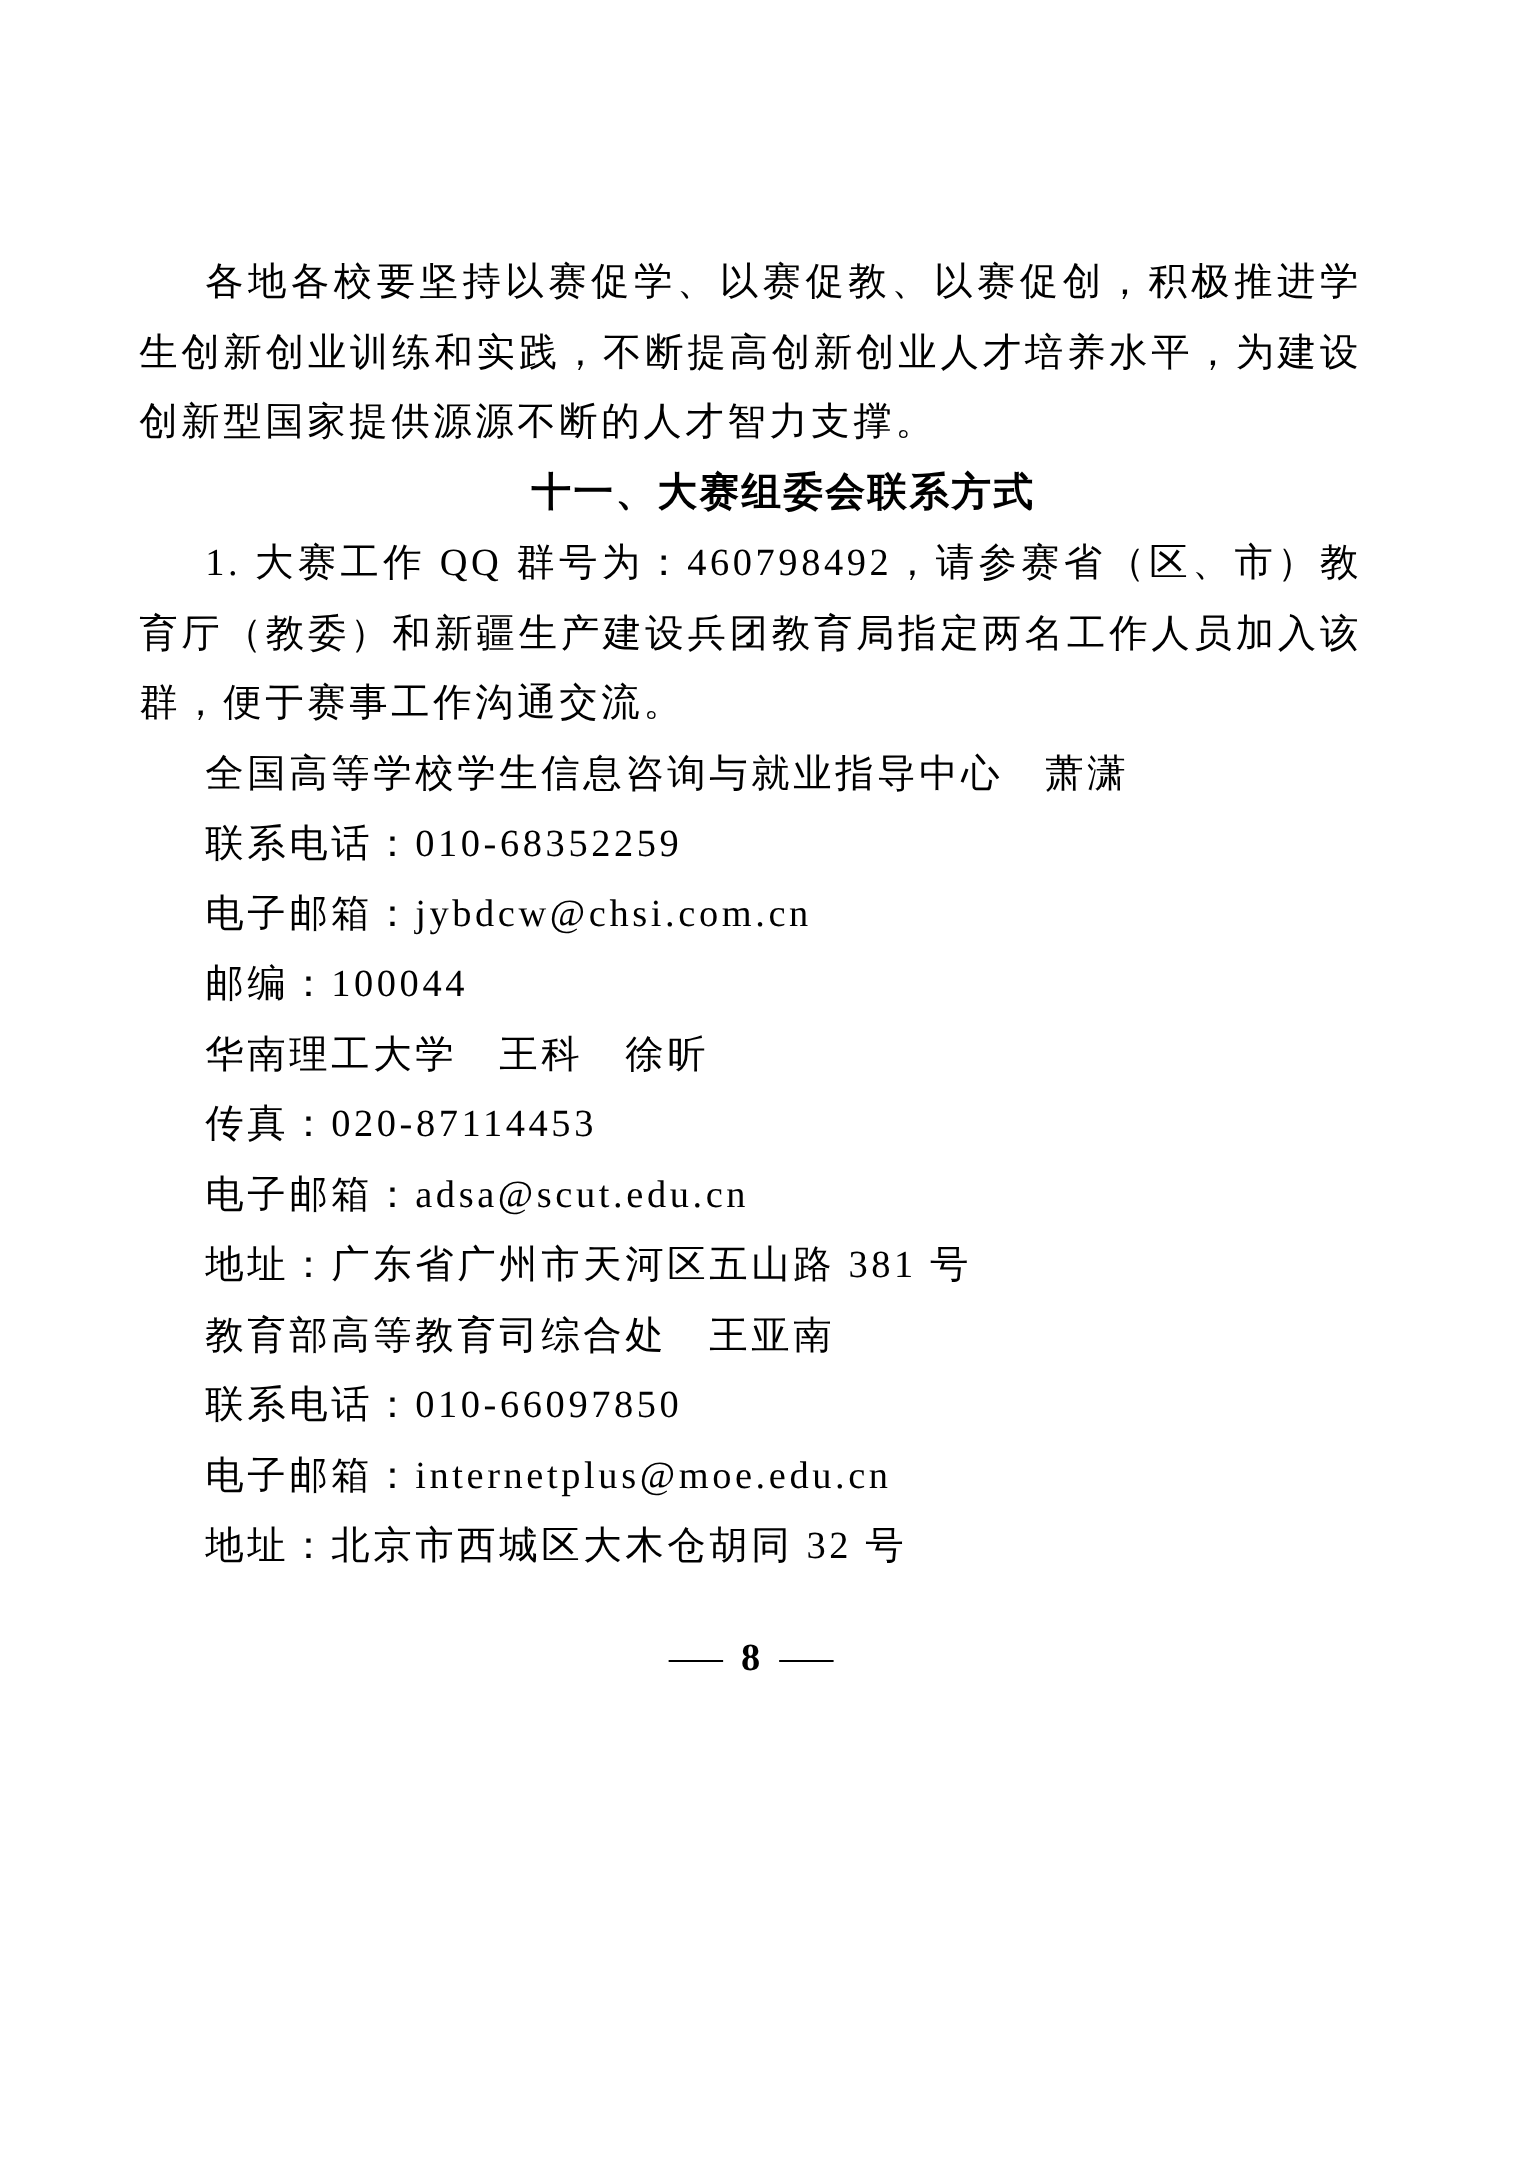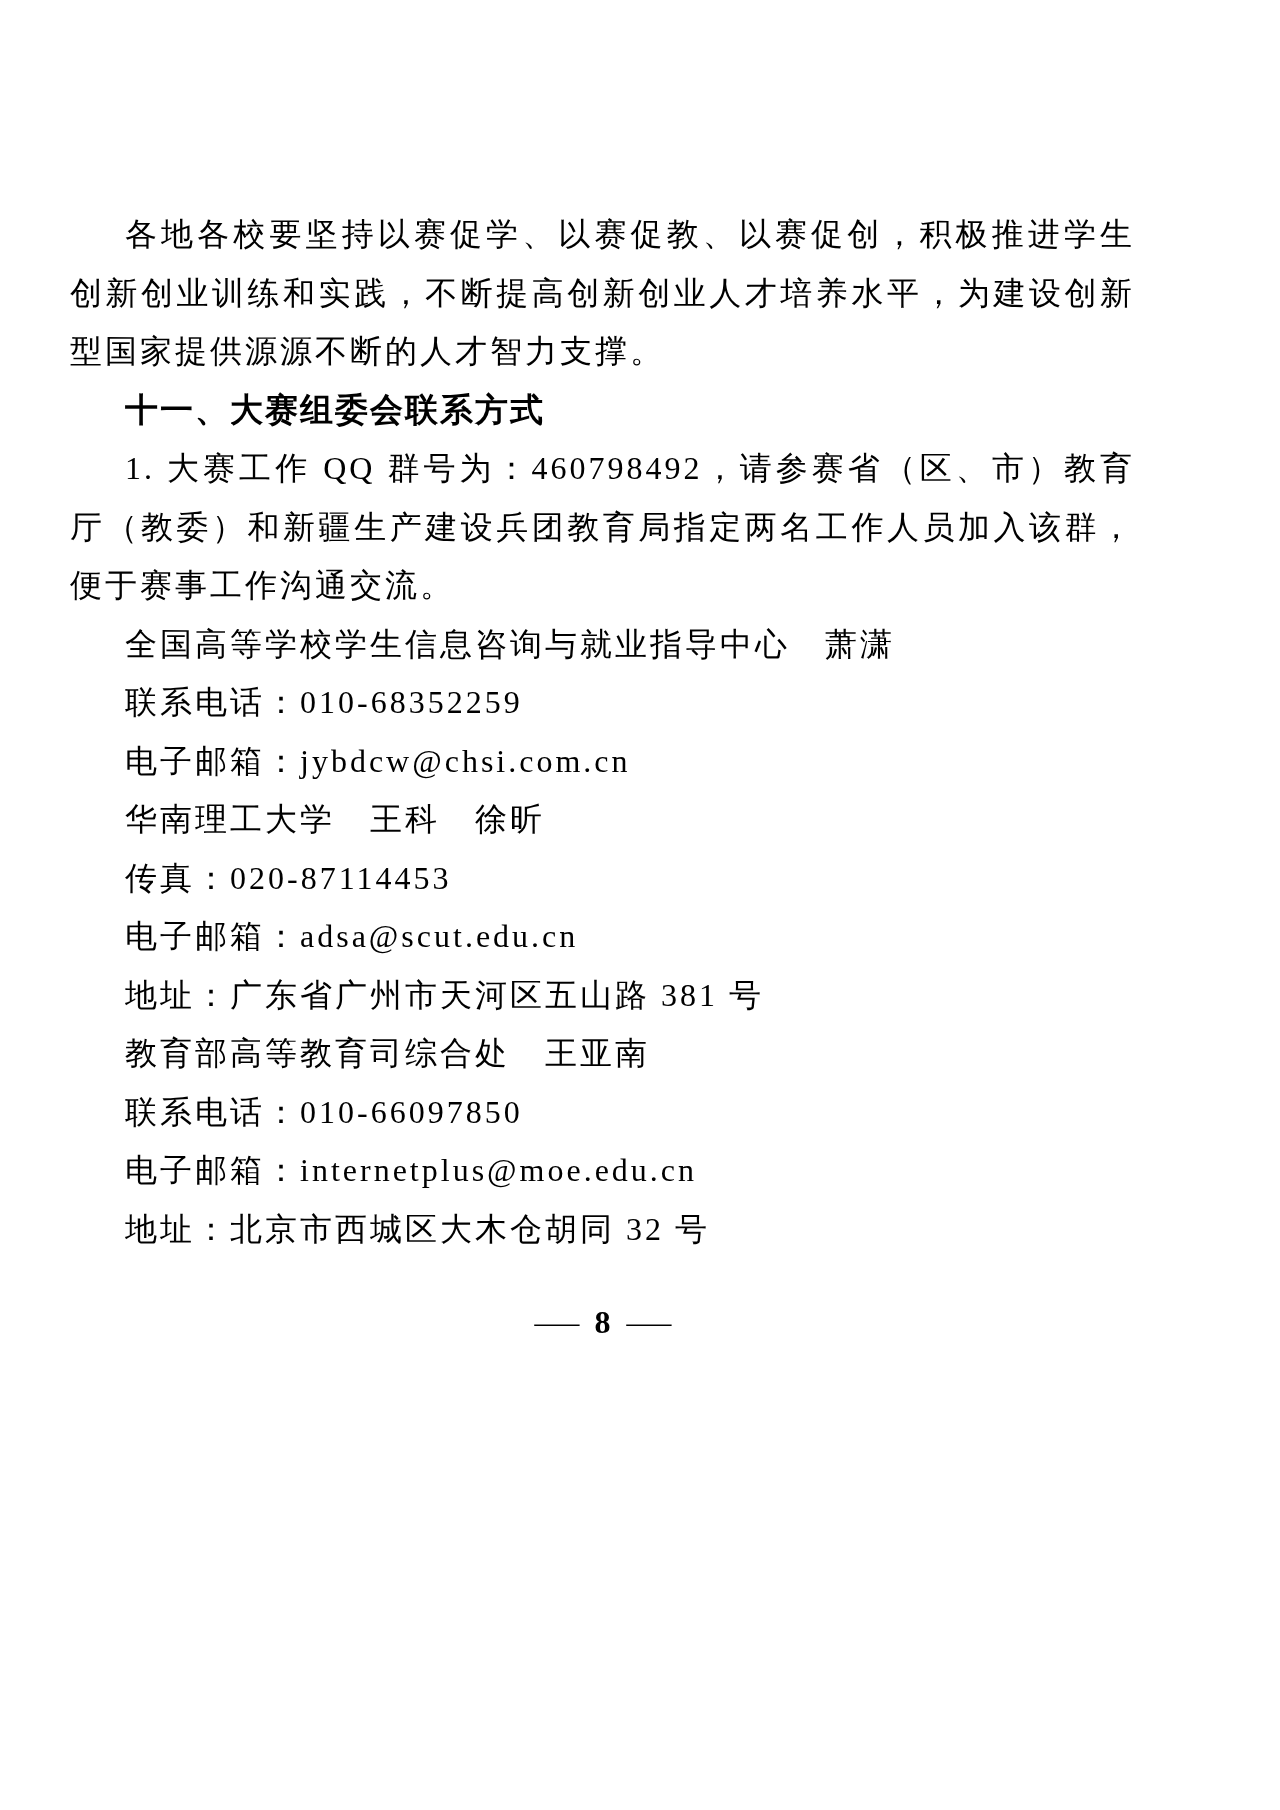--- a/index.html
+++ b/index.html
@@ -11,40 +11,41 @@
     width: 1280px;
     height: 1810px;
     color: #000000;
     font-family: "Liberation Serif", serif;
     overflow: hidden;
   }
   .page {
     box-sizing: border-box;
     width: 1280px;
     height: 1810px;
-    padding: 205px 145px 0 70px;
+    padding: 205px 145px 0 116px;
     background: #ffffff;
   }
   .para {
     margin: 0;
     font-size: 32px;
     line-height: 58.5px;
     letter-spacing: 3px;
     text-align: justify;
     text-indent: 55px;
   }
   .heading {
     margin: 0;
     font-size: 33px;
     line-height: 58.5px;
     letter-spacing: 2px;
     font-weight: bold;
     font-family: "Liberation Sans", sans-serif;
     text-indent: 55px;
     white-space: nowrap;
+    text-align: center;
   }
   .line {
     margin: 0;
     font-size: 32px;
     line-height: 58.5px;
     letter-spacing: 3px;
     text-indent: 55px;
     white-space: nowrap;
   }
   .footer {
@@ -72,20 +73,21 @@
   <p class="para">各地各校要坚持以赛促学、以赛促教、以赛促创，积极推进学生创新创业训练和实践，不断提高创新创业人才培养水平，为建设创新型国家提供源源不断的人才智力支撑。</p>
 
   <h2 class="heading">十一、大赛组委会联系方式</h2>
 
   <p class="para">1. 大赛工作 QQ 群号为：460798492，请参赛省（区、市）教育厅（教委）和新疆生产建设兵团教育局指定两名工作人员加入该群，便于赛事工作沟通交流。</p>
 
 
   <p class="line">全国高等学校学生信息咨询与就业指导中心　萧潇</p>
   <p class="line">联系电话：010-68352259</p>
   <p class="line">电子邮箱：jybdcw@chsi.com.cn</p>
+  <p class="line">邮编：100044</p>
   <p class="line">华南理工大学　王科　徐昕</p>
   <p class="line">传真：020-87114453</p>
   <p class="line">电子邮箱：adsa@scut.edu.cn</p>
   <p class="line">地址：广东省广州市天河区五山路 381 号</p>
   <p class="line">教育部高等教育司综合处　王亚南</p>
   <p class="line">联系电话：010-66097850</p>
   <p class="line">电子邮箱：internetplus@moe.edu.cn</p>
   <p class="line">地址：北京市西城区大木仓胡同 32 号</p>
 
   <div class="footer">

